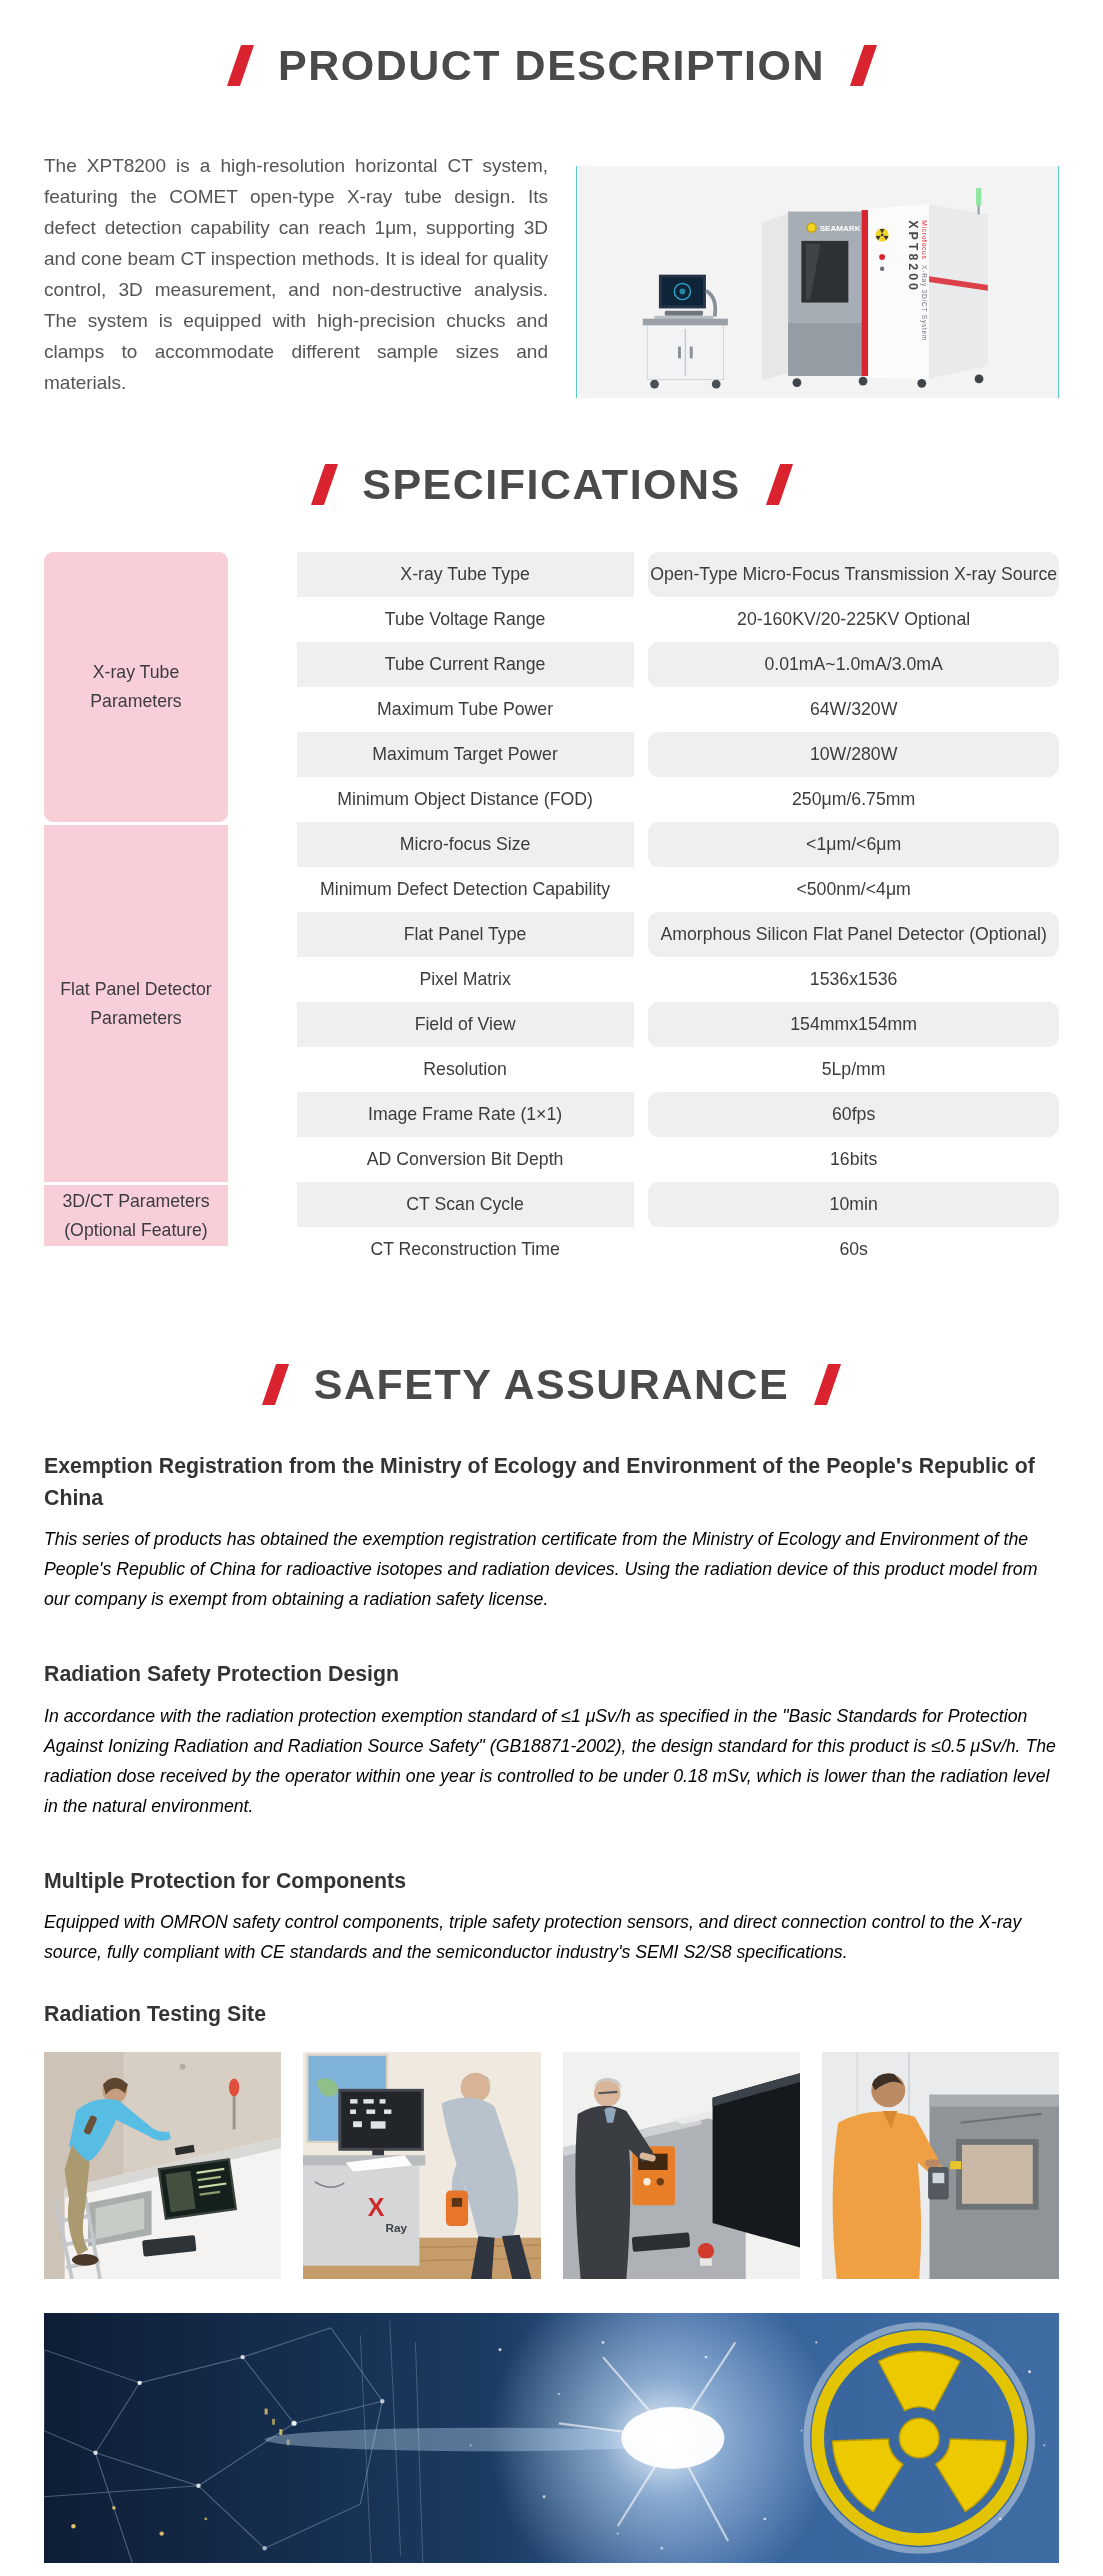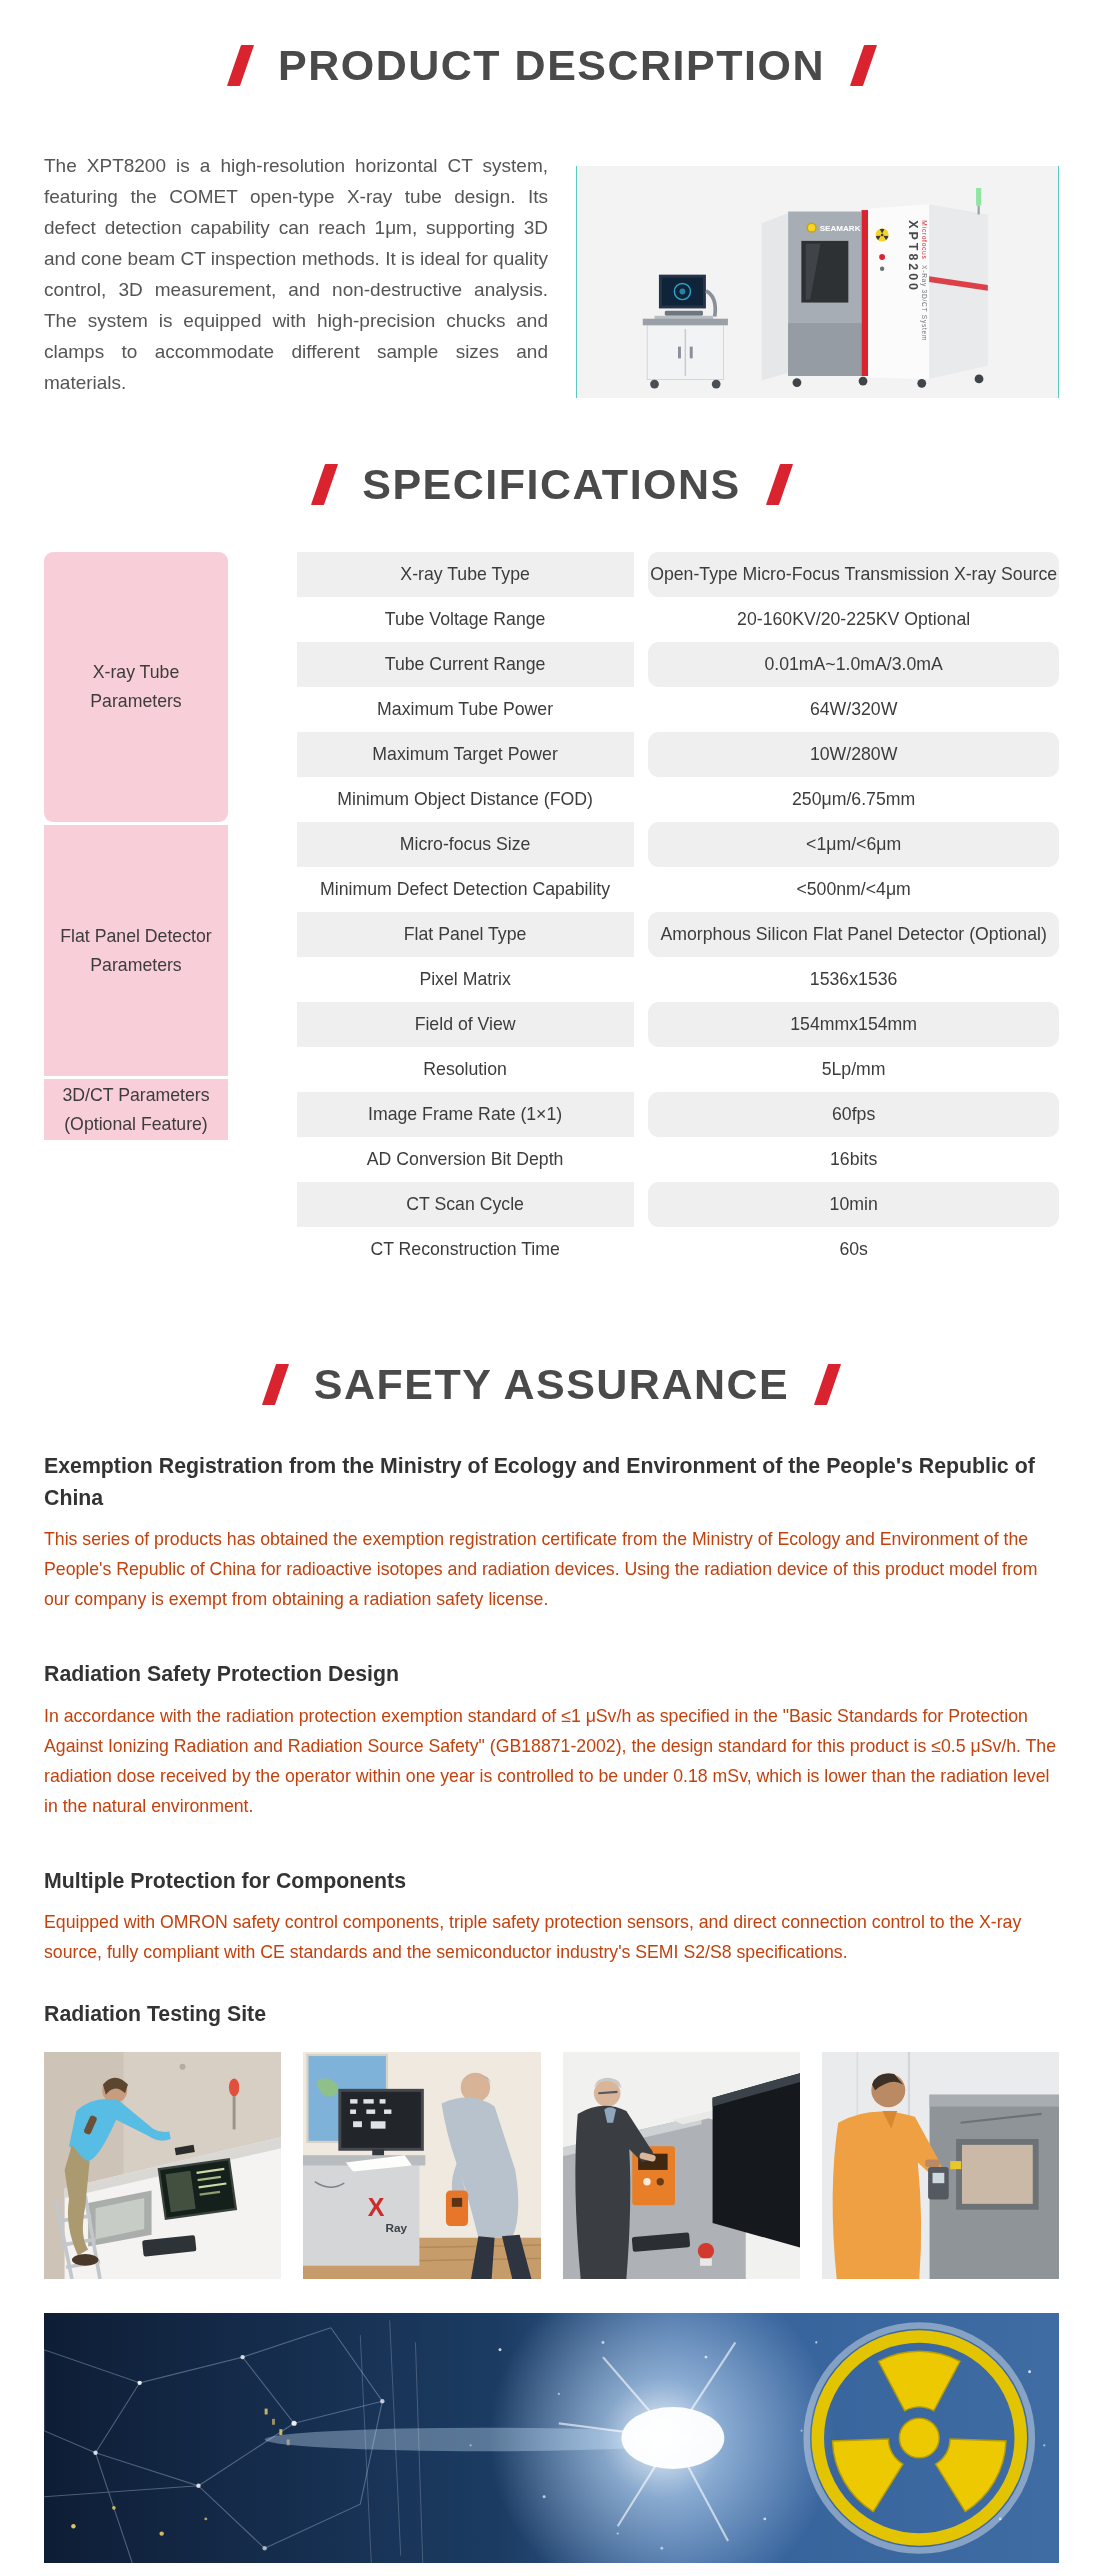--- a/index.html
+++ b/index.html
@@ -16,32 +16,32 @@
   .pd-row{display:flex;gap:28px;align-items:flex-end;}
   .pd-text{width:505px;margin:0;font-size:19px;line-height:31px;color:#555555;text-align:justify;}
   .pd-image{width:483px;height:232px;background:#14b8a6;flex:none;}
   .pd-image svg{display:block;width:100%;height:100%;}
   
   .spec-table{display:flex;}
   .spec-left{width:184px;margin-right:20.6px;display:flex;flex-direction:column;flex:none;}
   .spec-cat{background:#f8cfd8;display:flex;align-items:center;justify-content:center;text-align:center;
             font-size:17.7px;color:#3c3c3c;line-height:29px;padding:0 14.7px;box-sizing:border-box;}
   .spec-cat.c1{height:270px;border-radius:9px;}
-  .spec-cat.c2{height:254px;border-top:3.7px solid #fff;}
+  .spec-cat.c2{height:360px;border-top:3.7px solid #fff;}
   .spec-cat.c3{height:64px;border-top:3.7px solid #fff;}
   .spec-rows{flex:1;display:flex;flex-direction:column;}
   .spec-row{height:45px;display:flex;}
   .spec-row:nth-child(odd) .cell{background:#efefef;}
   .cell{display:flex;align-items:center;justify-content:center;font-size:17.7px;color:#3c3c3c;}
   .cell.param{width:337px;margin-right:14.7px;flex:none;text-align:center;margin-left:48px;}
   .cell.value{flex:1;text-align:right;border-radius:11px;}
   
   .sub{margin-bottom:44px;}
   .sub-heading{font-size:21.3px;font-weight:bold;color:#333333;line-height:32px;margin:0 0 10.3px;}
-  .sub-body{font-size:17.7px;color:#c2410c;line-height:30px;margin:0;}
+  .sub-body{font-size:17.7px;color:#000000;line-height:30px;margin:0;font-style:italic;}
   .sub.compact{margin-bottom:31px;}
   
   .photos{display:flex;gap:22px;margin-top:22px;}
   .photo{flex:1;height:227px;overflow:hidden;background:#ddd;}
   .photo svg{display:block;width:100%;height:100%;}
   
   .banner{margin-top:34px;height:250px;}
   .banner svg{display:block;width:100%;height:100%;}
 </style>
 </head>

